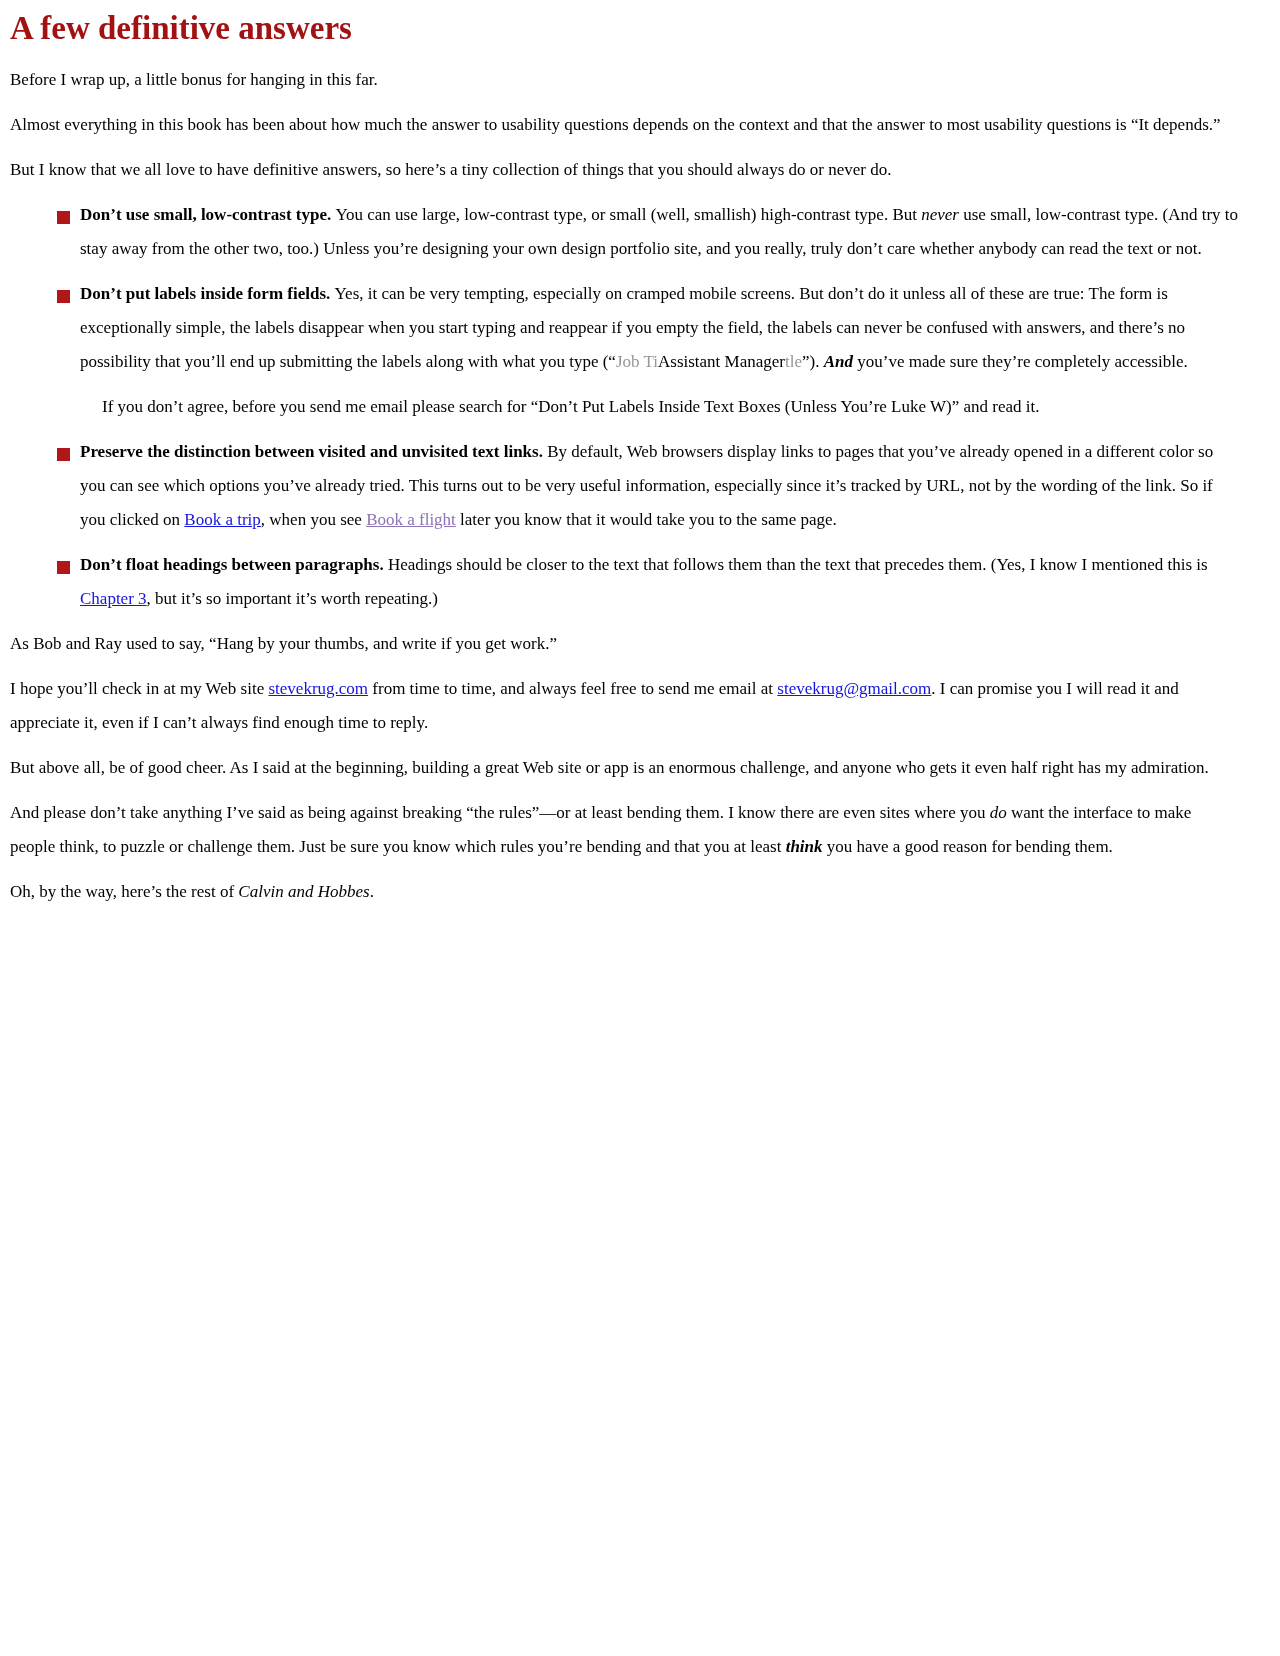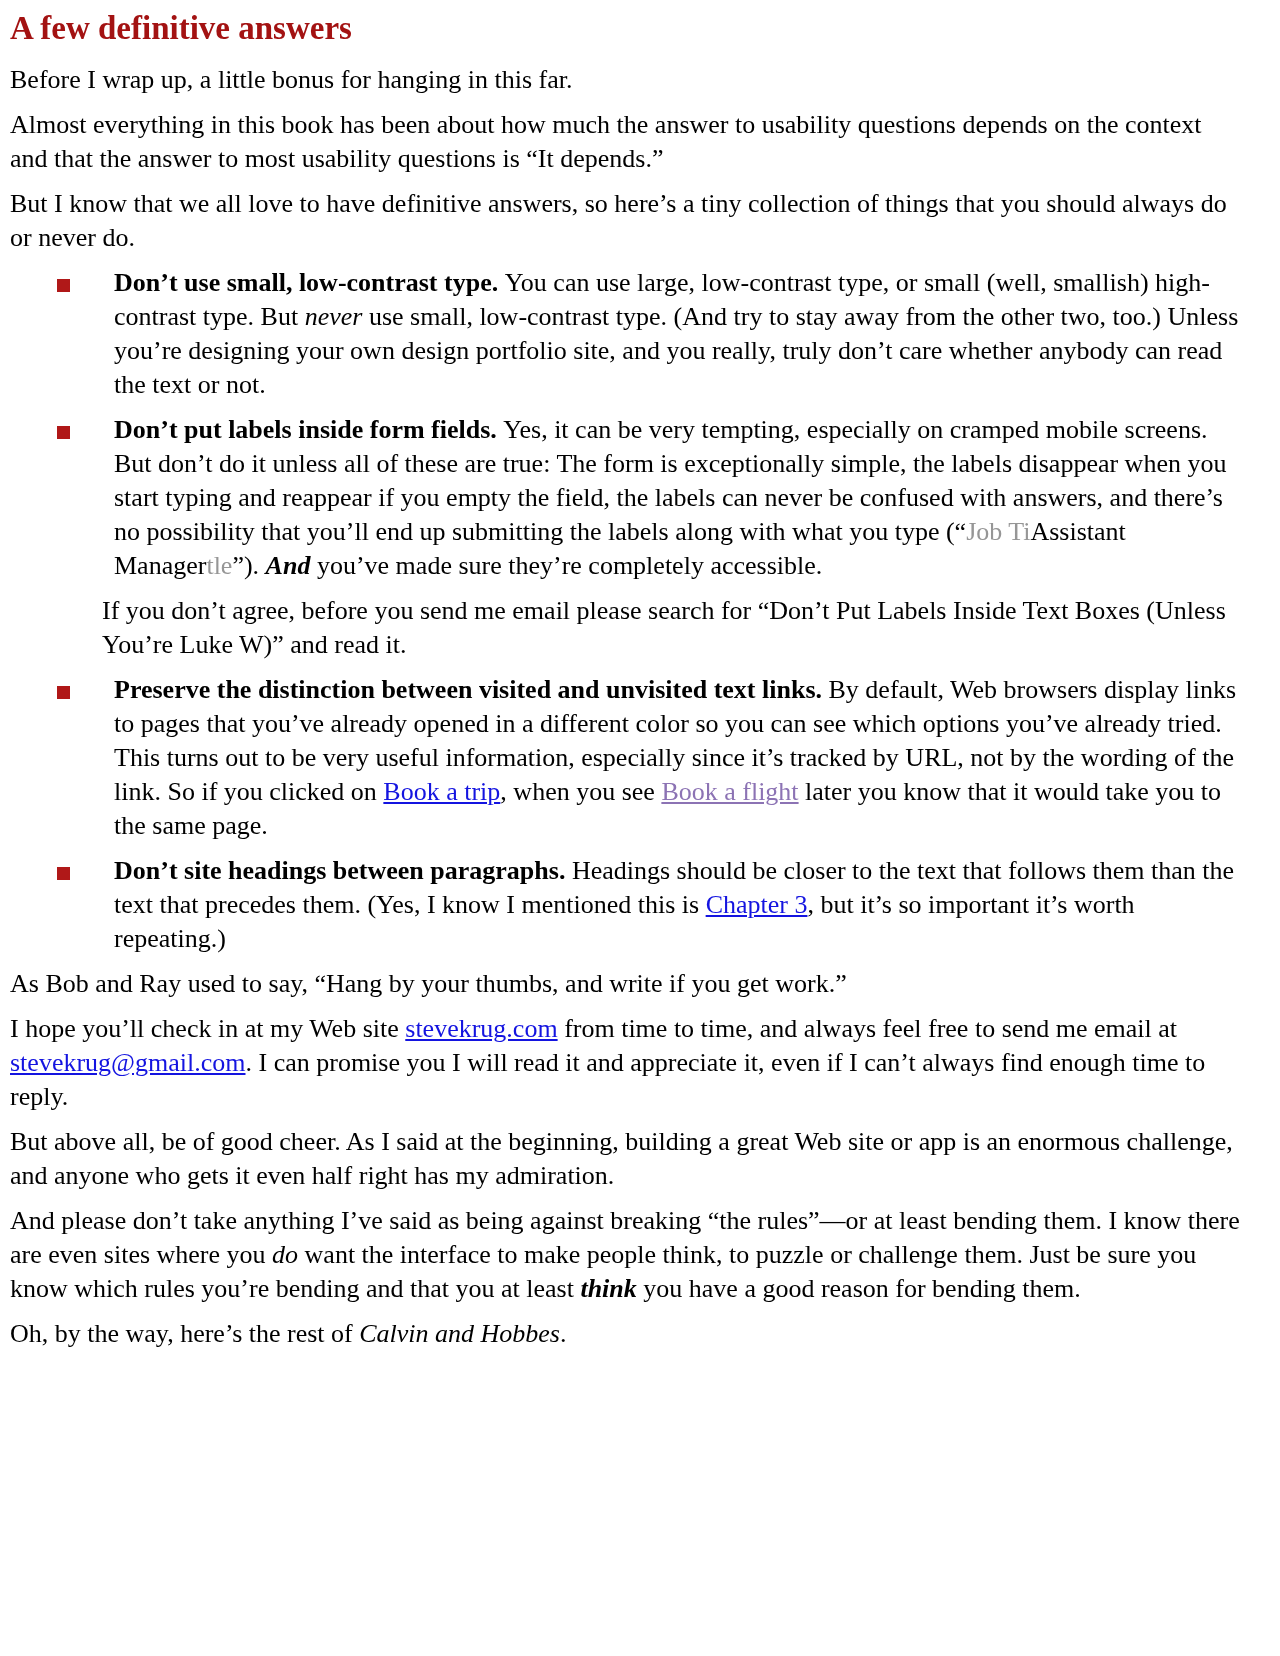--- a/index.html
+++ b/index.html
@@ -12,25 +12,25 @@
     overflow: hidden;
   }
   .page { padding: 8px 40px 0 10px; }
   .page-title {
     font-size: 33px;
     font-weight: bold;
     color: var(--heading-red, #A31212);
     margin: 2px 0 16px 0;
   }
   .block {
-    font-size: 26px;
+    font-size: 17px;
     line-height: 34px;
     margin-bottom: 11px;
   }
-  .bullet-item { display: flex; margin-left: 47px; gap: 34px; }
+  .bullet-item { display: flex; margin-left: 47px; }
   .bullet-square {
     flex: 0 0 auto;
     width: 13px;
     height: 13px;
     background: var(--bullet-red, #B01818);
     margin-top: 13px;
     margin-right: 10px;
   }
   .bullet-body { flex: 1 1 auto; }
   .sub { margin-left: 92px; }
@@ -62,21 +62,21 @@
         <span class="bullet-square"></span>
         <div class="bullet-body"><span class="seg-bold">Don’t put labels inside form fields. </span><span>Yes, it can be very tempting, especially on cramped mobile screens. But don’t do it unless all of these are true: The form is exceptionally simple, the labels disappear when you start typing and reappear if you empty the field, the labels can never be confused with answers, and there’s no possibility that you’ll end up submitting the labels along with what you type (“</span><span class="seg-gray">Job Ti</span><span>Assistant Manager</span><span class="seg-gray">tle</span><span>”). </span><span class="seg-bold-italic">And</span><span> you’ve made sure they’re completely accessible.</span></div>
       </div>
       <div class="block sub"><span>If you don’t agree, before you send me email please search for “Don’t Put Labels Inside Text Boxes (Unless You’re Luke W)” and read it.</span></div>
       <div class="block bullet-item">
         <span class="bullet-square"></span>
         <div class="bullet-body"><span class="seg-bold">Preserve the distinction between visited and unvisited text links. </span><span>By default, Web browsers display links to pages that you’ve already opened in a different color so you can see which options you’ve already tried. This turns out to be very useful information, especially since it’s tracked by URL, not by the wording of the link. So if you clicked on </span><a class="seg-link">Book a trip</a><span>, when you see </span><a class="seg-link seg-visited">Book a flight</a><span> later you know that it would take you to the same page.</span></div>
       </div>
       <div class="block bullet-item">
         <span class="bullet-square"></span>
-        <div class="bullet-body"><span class="seg-bold">Don’t site headings between paragraphs. </span><span>Headings should be closer to the text that follows them than the text that precedes them. (Yes, I know I mentioned this is </span><a class="seg-link">Chapter 3</a><span>, but it’s so important it’s worth repeating.)</span></div>
+        <div class="bullet-body"><span class="seg-bold">Don’t float headings between paragraphs. </span><span>Headings should be closer to the text that follows them than the text that precedes them. (Yes, I know I mentioned this is </span><a class="seg-link">Chapter 3</a><span>, but it’s so important it’s worth repeating.)</span></div>
       </div>
       <div class="block"><span>As Bob and Ray used to say, “Hang by your thumbs, and write if you get work.”</span></div>
       <div class="block"><span>I hope you’ll check in at my Web site </span><a class="seg-link">stevekrug.com</a><span> from time to time, and always feel free to send me email at </span><a class="seg-link">stevekrug@gmail.com</a><span>. I can promise you I will read it and appreciate it, even if I can’t always find enough time to reply.</span></div>
       <div class="block"><span>But above all, be of good cheer. As I said at the beginning, building a great Web site or app is an enormous challenge, and anyone who gets it even half right has my admiration.</span></div>
       <div class="block"><span>And please don’t take anything I’ve said as being against breaking “the rules”—or at least bending them. I know there are even sites where you </span><span class="seg-italic">do</span><span> want the interface to make people think, to puzzle or challenge them. Just be sure you know which rules you’re bending and that you at least </span><span class="seg-bold-italic">think</span><span> you have a good reason for bending them.</span></div>
       <div class="block"><span>Oh, by the way, here’s the rest of </span><span class="seg-italic">Calvin and Hobbes</span><span>.</span></div>
     </div>
 </div>
 
 </body></html>

